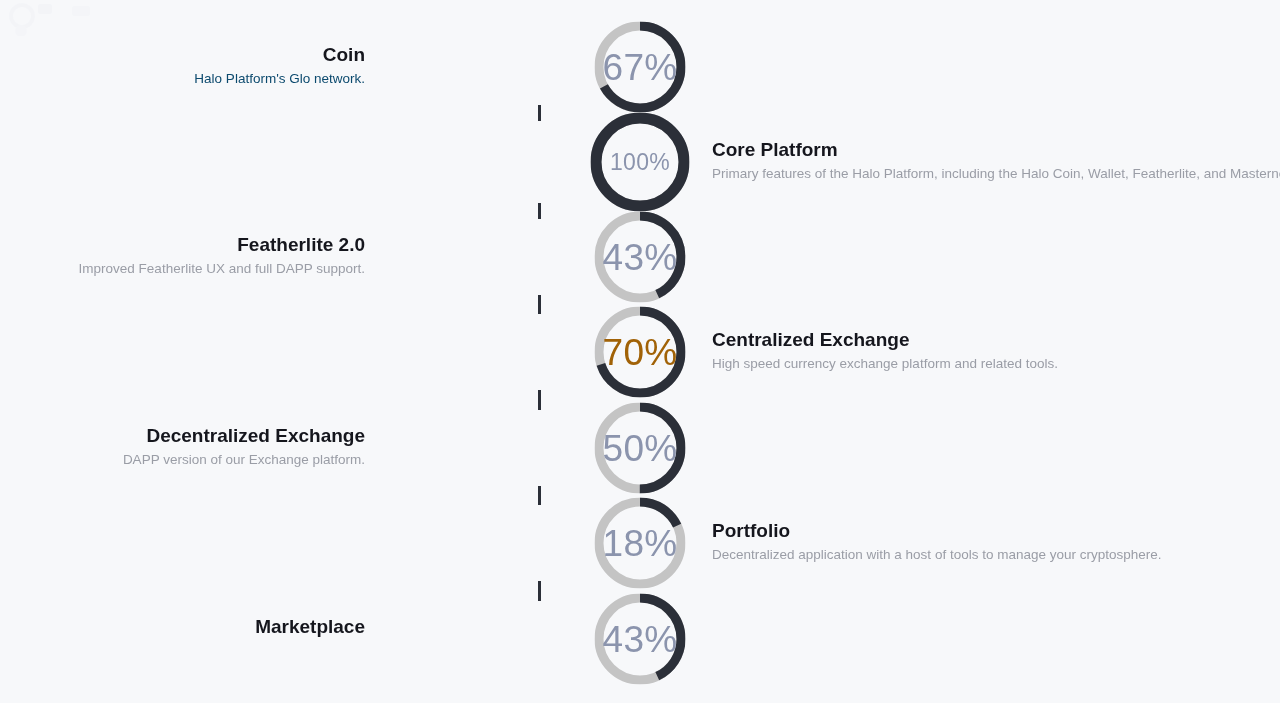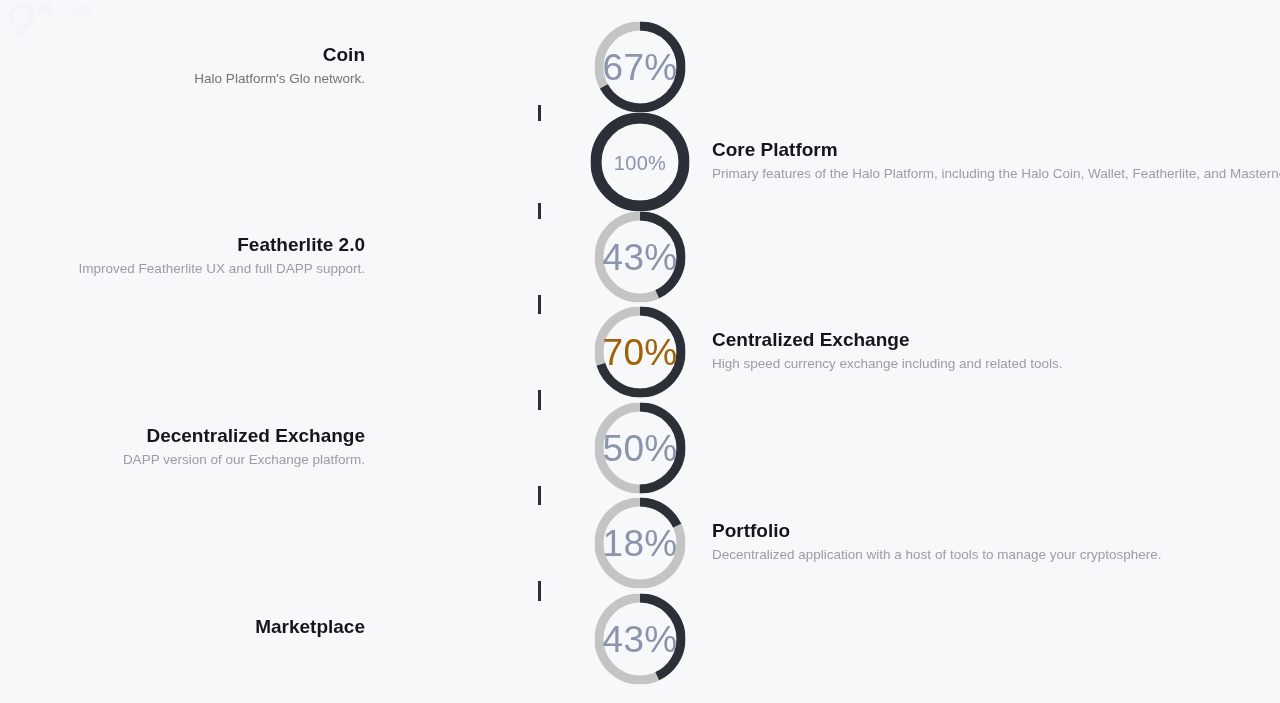--- a/index.html
+++ b/index.html
@@ -66,21 +66,21 @@
     display: flex;
     align-items: center;
     justify-content: center;
     font-size: 37px;
     font-weight: 300;
     letter-spacing: 0.3px;
     color: #8b94ad;
     font-family: "Liberation Sans", sans-serif;
     line-height: 1;
   }
-  .node.big .pct { font-size: 20px; }
+  .node.big .pct { font-size: 23px; }
 
   
   .label {
     position: absolute;
     top: 0;
   }
   .label.left {
     right: 915px;           
     text-align: right;
   }
@@ -125,21 +125,21 @@
     <div class="milestone" style="top: 67px;">
       <div class="node" style="width: 91px; height: 91px;">
         <svg width="91" height="91" viewBox="0 0 91 91">
           <circle cx="45.5" cy="45.5" r="41" fill="none" stroke="#c4c4c4" stroke-width="9"></circle>
           <circle cx="45.5" cy="45.5" r="41" fill="none" stroke="#2b2f38" stroke-width="9" stroke-dasharray="172.59910038822323 85.01149720613978" transform="rotate(-90 45.5 45.5)"></circle>
         </svg>
         <div class="pct" style="color: rgb(139, 148, 173);">67%</div>
       </div>
       <div class="label left" style="top: -22px;">
         <p class="title" style="color: rgb(21, 22, 29);">Coin</p>
-        <p class="desc" style="color: #737373;">Halo Platform's Glo network.</p>
+        <p class="desc" style="color: #0c4a6e;">Halo Platform's Glo network.</p>
       </div>
     </div>
     <div class="milestone" style="top: 162px;">
       <div class="node big" style="width: 99px; height: 99px;">
         <svg width="99" height="99" viewBox="0 0 99 99">
           <circle cx="49.5" cy="49.5" r="44" fill="none" stroke="#c4c4c4" stroke-width="11"></circle>
           <circle cx="49.5" cy="49.5" r="44" fill="none" stroke="#2b2f38" stroke-width="11" stroke-dasharray="276.46015351590177 0" transform="rotate(-90 49.5 49.5)"></circle>
         </svg>
         <div class="pct" style="color: rgb(139, 148, 173);">100%</div>
       </div>
@@ -164,21 +164,21 @@
     <div class="milestone" style="top: 352px;">
       <div class="node" style="width: 91px; height: 91px;">
         <svg width="91" height="91" viewBox="0 0 91 91">
           <circle cx="45.5" cy="45.5" r="41" fill="none" stroke="#c4c4c4" stroke-width="9"></circle>
           <circle cx="45.5" cy="45.5" r="41" fill="none" stroke="#2b2f38" stroke-width="9" stroke-dasharray="180.3274183160541 77.28317927830892" transform="rotate(-90 45.5 45.5)"></circle>
         </svg>
         <div class="pct" style="color: #a16207;">70%</div>
       </div>
       <div class="label right" style="top: -22px;">
         <p class="title" style="color: rgb(21, 22, 29);">Centralized Exchange</p>
-        <p class="desc" style="color: rgb(154, 157, 166);">High speed currency exchange including and related tools.</p>
+        <p class="desc" style="color: rgb(154, 157, 166);">High speed currency exchange platform and related tools.</p>
       </div>
     </div>
     <div class="milestone" style="top: 448px;">
       <div class="node" style="width: 91px; height: 91px;">
         <svg width="91" height="91" viewBox="0 0 91 91">
           <circle cx="45.5" cy="45.5" r="41" fill="none" stroke="#c4c4c4" stroke-width="9"></circle>
           <circle cx="45.5" cy="45.5" r="41" fill="none" stroke="#2b2f38" stroke-width="9" stroke-dasharray="128.8052987971815 128.8052987971815" transform="rotate(-90 45.5 45.5)"></circle>
         </svg>
         <div class="pct" style="color: rgb(139, 148, 173);">50%</div>
       </div>

